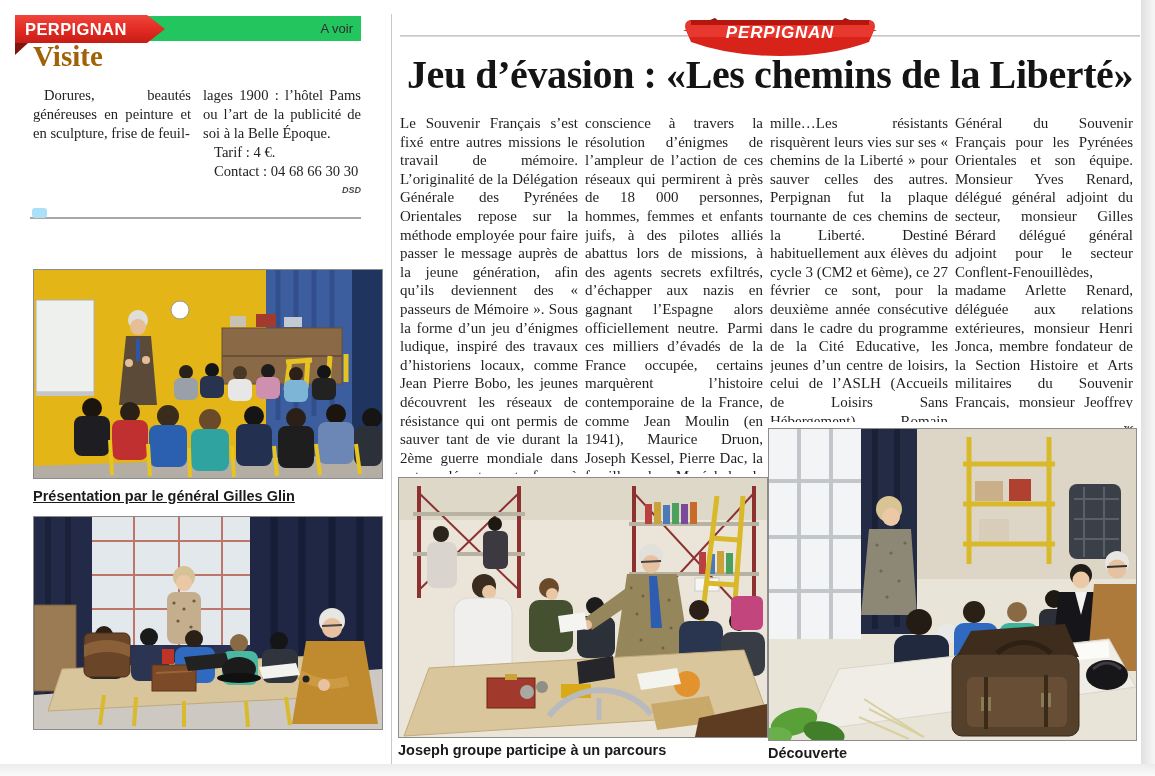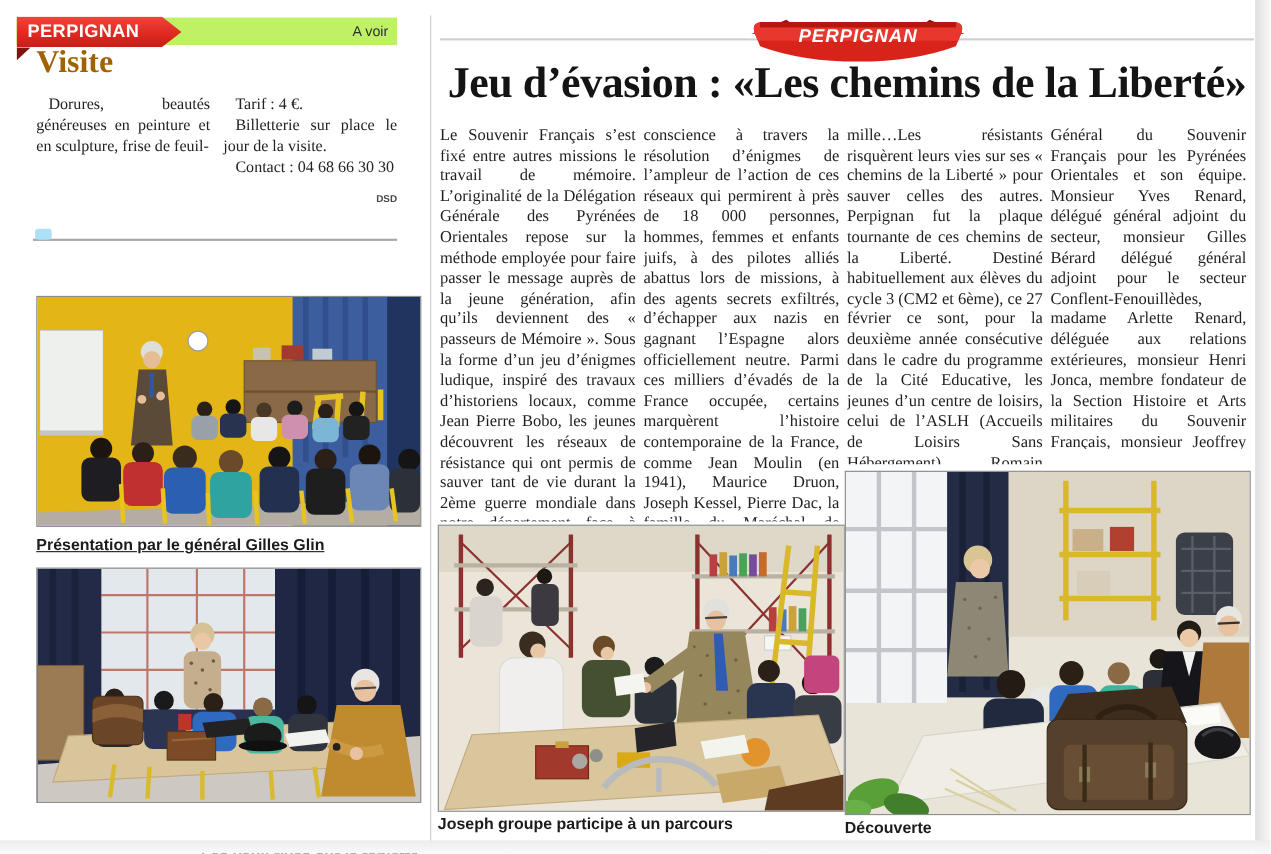--- a/index.html
+++ b/index.html
@@ -2,37 +2,37 @@
 <html lang="fr"><head>
 <meta charset="utf-8">
 <style>
   html,body{margin:0;padding:0;}
   body{
     width:1155px;height:776px;position:relative;background:#ffffff;
     font-family:"Liberation Sans", sans-serif;overflow:hidden;
   }
   .abs{position:absolute;}
   
-  .lbar{left:15px;top:16px;width:346px;height:25px;background:#bef264;}
+  .lbar{left:15px;top:16px;width:346px;height:25px;background:#22c55e;}
   .avoir{position:absolute;right:8px;top:5px;font-size:13px;color:#2e2e2e;}
   .lbanner{
     left:15px;top:15px;width:150px;height:28px;
     background:linear-gradient(180deg,#f0453c 0%,#e02a22 55%,#c61d16 100%);
     clip-path:polygon(0 0,88% 0,100% 50%,88% 100%,0 100%);
     display:flex;align-items:center;justify-content:flex-start;padding-left:10px;box-sizing:border-box;
   }
   .lbanner span{color:#fff;font-weight:bold;font-size:16.5px;letter-spacing:.4px;font-family:"Liberation Sans",sans-serif;}
   .lfold{left:15px;top:43px;width:13px;height:12px;background:#7e150f;clip-path:polygon(0 0,100% 0,0 100%);}
   .ltitle{left:33px;top:40px;margin:0;font-family:"Liberation Serif",serif;font-weight:bold;font-size:29px;color:#a16207;}
   .bodytext{font-family:"Liberation Serif",serif;font-size:14.6px;line-height:19px;text-align:justify;color:#222;}
   .bodytext p{margin:0;}
   .bodytext p.indent{text-indent:11px;}
   .lcol1{left:33px;top:86px;width:158px;height:130px;overflow:hidden;}
   .lcol2{left:203px;top:86px;width:158px;height:138px;}
-  .sig{text-align:right;font-family:"Liberation Sans",sans-serif;font-weight:bold;font-size:9px;color:#4a4a4a;margin-top:10px;}
+  .sig{text-align:right;font-family:"Liberation Sans",sans-serif;font-weight:bold;font-size:9px;color:#4a4a4a;margin-top:0;font-style:italic;}
   .ldivider{left:30px;top:217px;width:331px;height:2px;background:#a8a8a8;}
   .lblue{left:32px;top:208px;width:15px;height:10px;background:#ace0f6;border-radius:3px;}
   .photo{border:1px solid #8c8c8c;overflow:hidden;background:#ddd;}
   .photo svg{display:block;}
   .p1{left:33px;top:269px;width:348px;height:208px;}
   .p2{left:33px;top:516px;width:348px;height:212px;}
   .p3{left:398px;top:477px;width:368px;height:259px;}
   .p4{left:768px;top:428px;width:367px;height:311px;}
   .caption{font-weight:bold;font-size:14.5px;color:#1b1b1b;}
   .c1{left:33px;top:488px;width:348px;text-decoration:underline;}
@@ -73,22 +73,22 @@
     <span>PERPIGNAN</span>
   </div>
   <div class="abs lfold"></div>
 
   <h1 class="abs ltitle">Visite</h1>
 
   <div class="abs bodytext lcol1">
     <p class="indent">Dorures, beautés généreuses en peinture et en sculpture, frise de feuil-</p>
   </div>
   <div class="abs bodytext lcol2">
+    <p>lages 1900 : l’hôtel Pams ou l’art de la publicité de soi à la Belle Époque.</p>
     <p class="indent">Tarif : 4 €.</p>
-    <p class="indent">Billetterie sur place le jour de la visite.</p>
     <p class="indent">Contact : 04 68 66 30 30</p>
     <div class="sig">DSD</div>
   </div>
 
   <div class="abs ldivider"></div>
   <div class="abs lblue"></div>
 
   <div class="abs photo p1">
     <svg width="100%" height="100%" viewBox="0 0 348 208" preserveAspectRatio="none">
       <rect width="348" height="208" fill="#e3b517"></rect>

